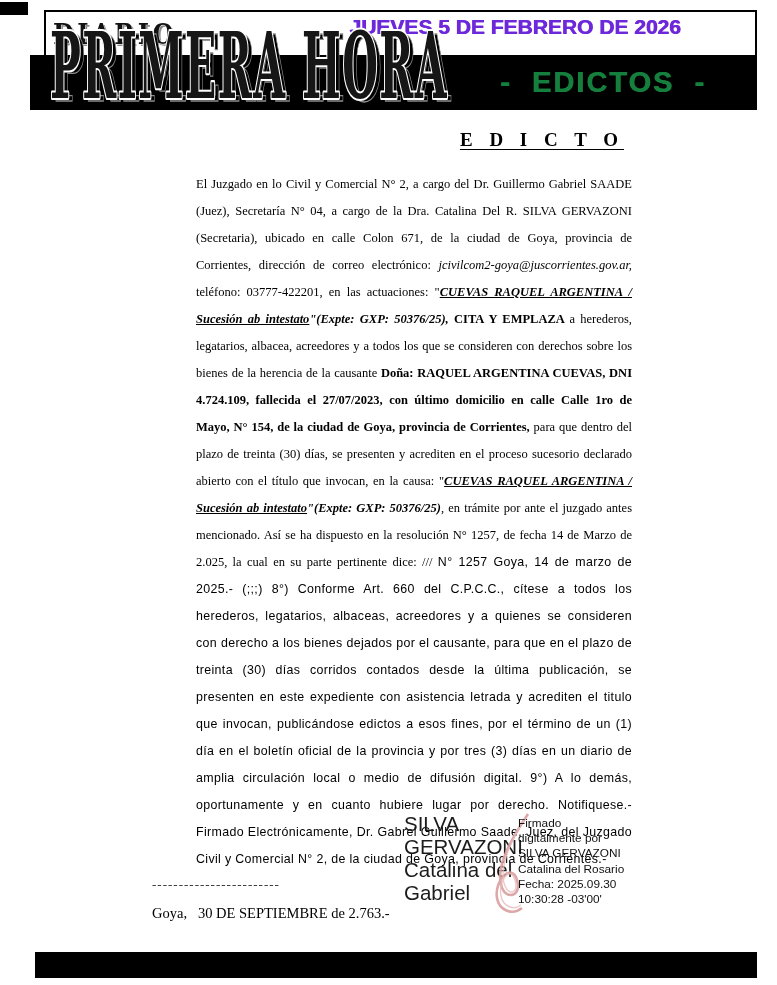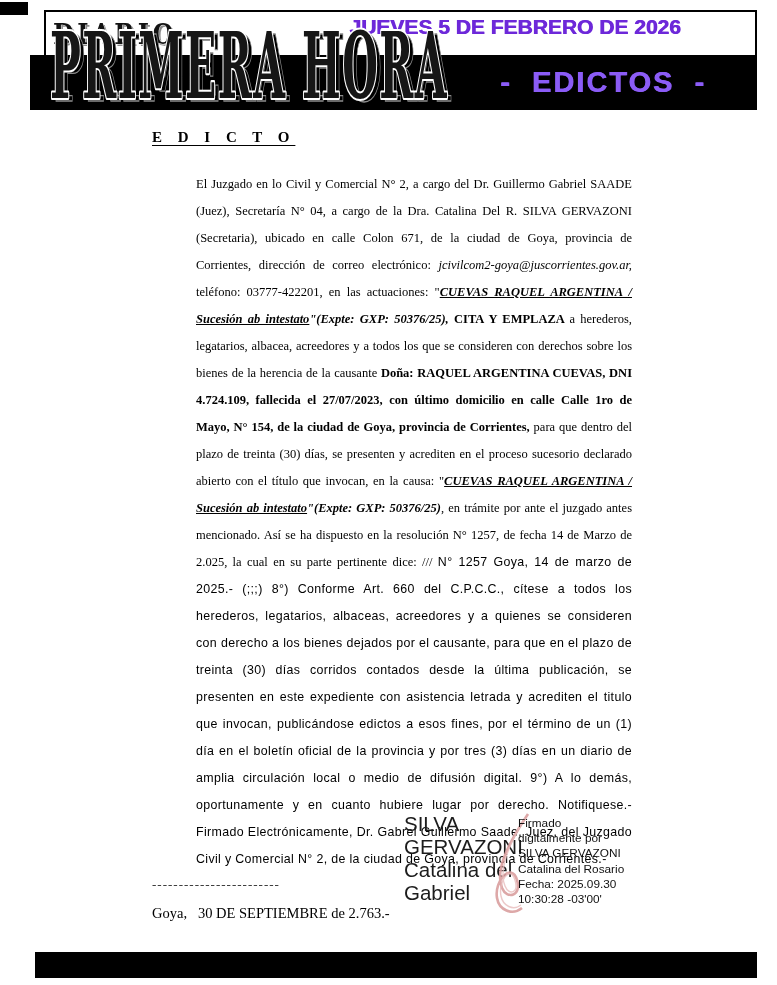--- a/index.html
+++ b/index.html
@@ -21,25 +21,25 @@
              font-family:"Liberation Sans",sans-serif;font-weight:bold;font-size:21px;
              color:#6d28d9;text-shadow:.7px 0 0 currentColor;white-space:nowrap;}
   .band{position:absolute;left:30px;top:55px;width:727px;height:55px;background:#000;}
   .masthead-main-svg{position:absolute;left:40px;top:10px;width:480px;height:102px;overflow:visible;}
   .mast-shadow{font-family:"DejaVu Serif",serif;font-weight:bold;font-size:57px;letter-spacing:2px;
                fill:#000;stroke:#8a8a8a;stroke-width:.8;}
   .mast-main{font-family:"DejaVu Serif",serif;font-weight:bold;font-size:57px;letter-spacing:2px;
              fill:#161616;stroke:#fff;stroke-width:2.6;paint-order:stroke;stroke-linejoin:round;}
   .section-banner{position:absolute;left:478px;top:66px;width:250px;text-align:center;
                   font-family:"Liberation Sans",sans-serif;font-weight:bold;font-size:29px;
-                  color:#8b5cf6;letter-spacing:2px;white-space:pre;text-shadow:.6px 0 0 currentColor;}
+                  color:#15803d;letter-spacing:2px;white-space:pre;text-shadow:.6px 0 0 currentColor;}
 
   
-  .edicto-title{position:absolute;left:152px;top:129px;width:480px;text-align:left;
-                font-weight:bold;font-size:15px;letter-spacing:6px;
+  .edicto-title{position:absolute;left:144px;top:129px;width:480px;text-align:right;
+                font-weight:bold;font-size:19px;letter-spacing:6px;
                 text-decoration:underline;text-underline-offset:3px;}
   .edict-flow{position:absolute;left:152px;top:171px;width:480px;}
   .edict-paragraph{font-size:12.5px;line-height:27px;text-align:justify;margin-left:44px;}
   .seg-i{font-style:italic;}
   .seg-b{font-weight:bold;}
   .seg-bi{font-weight:bold;font-style:italic;}
   .seg-biu{font-weight:bold;font-style:italic;text-decoration:underline;}
   .seg-s{font-family:"Liberation Sans",sans-serif;font-size:12.4px;letter-spacing:.35px;}
   .separator{margin-top:4px;font-size:13px;letter-spacing:1px;color:#333;}
   .place-date{margin-top:12px;font-size:14.5px;white-space:pre;}

